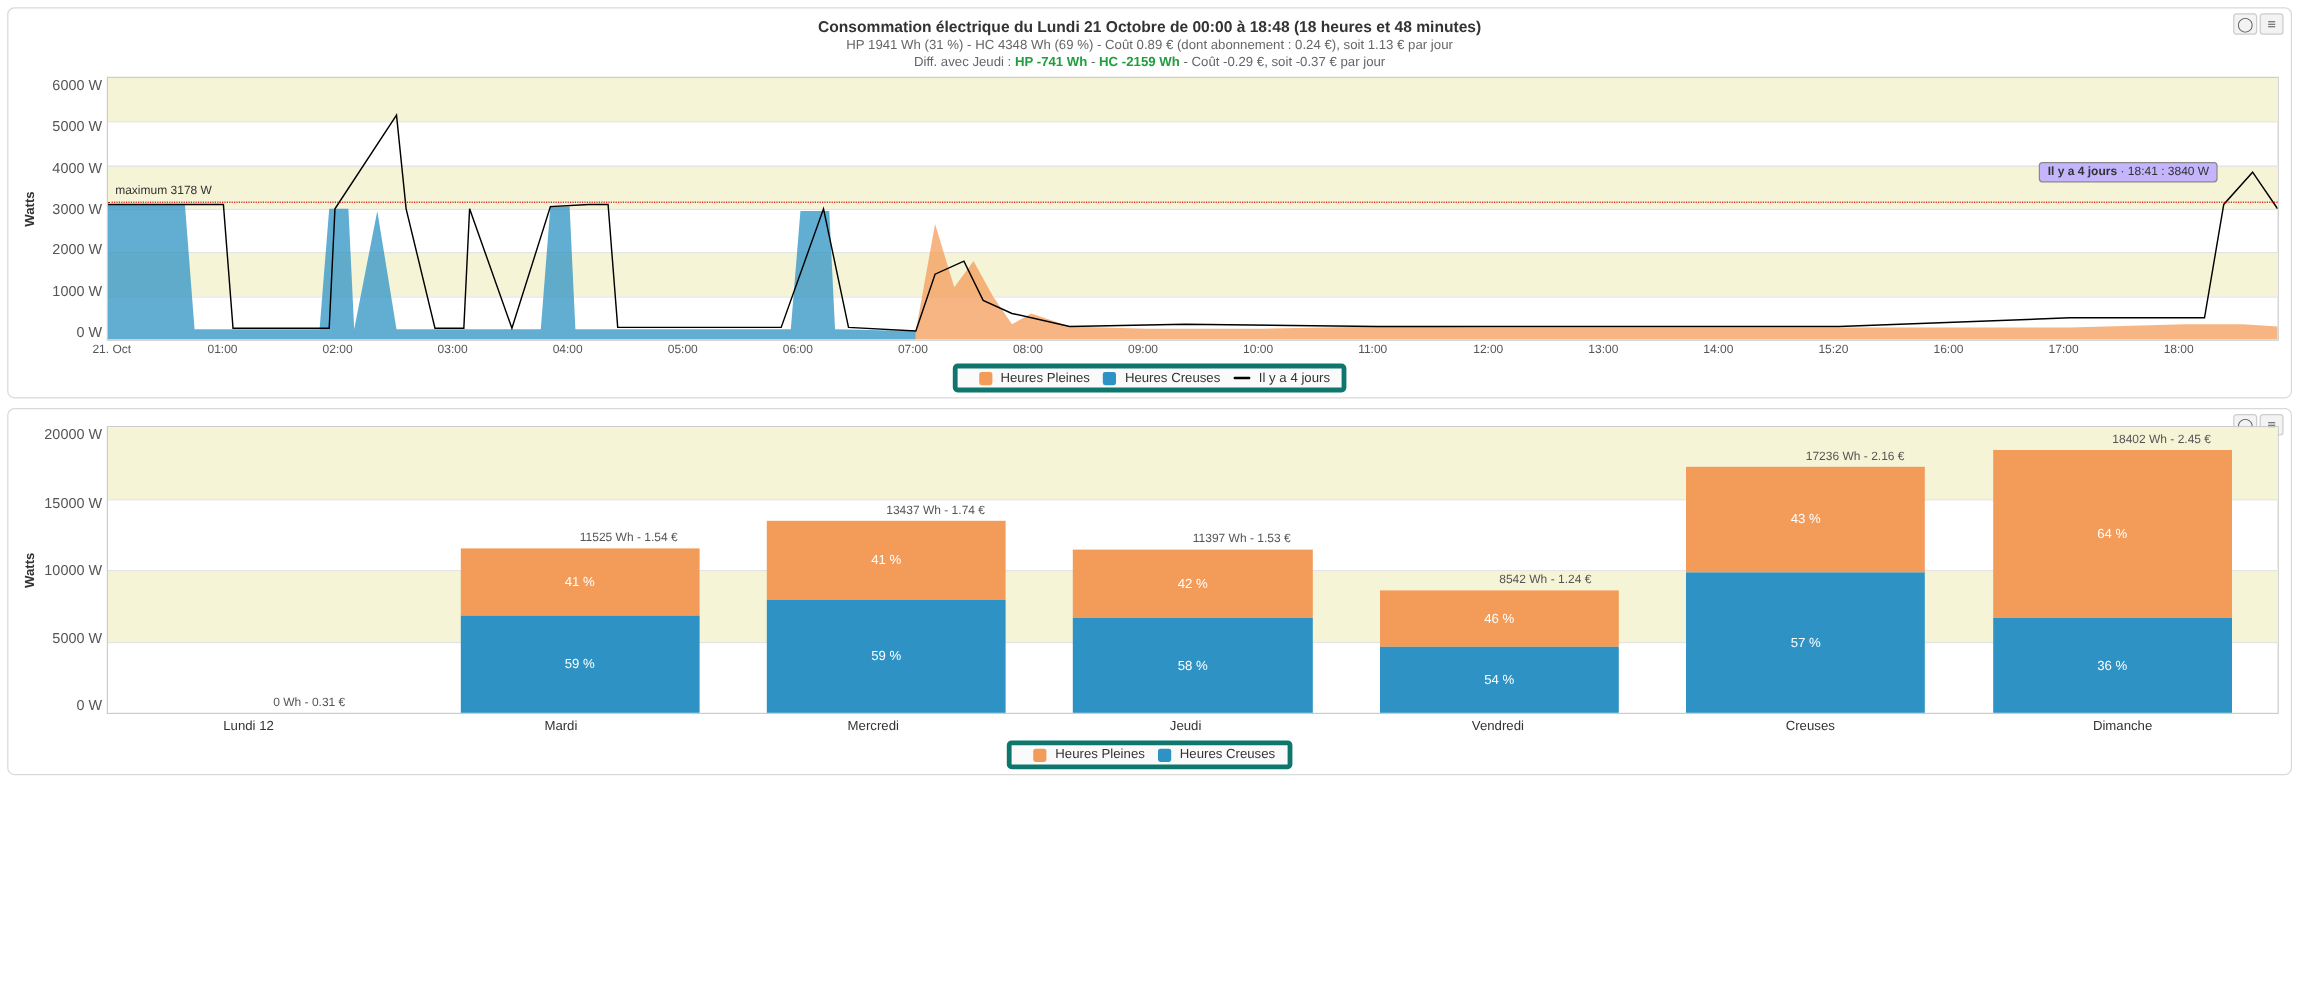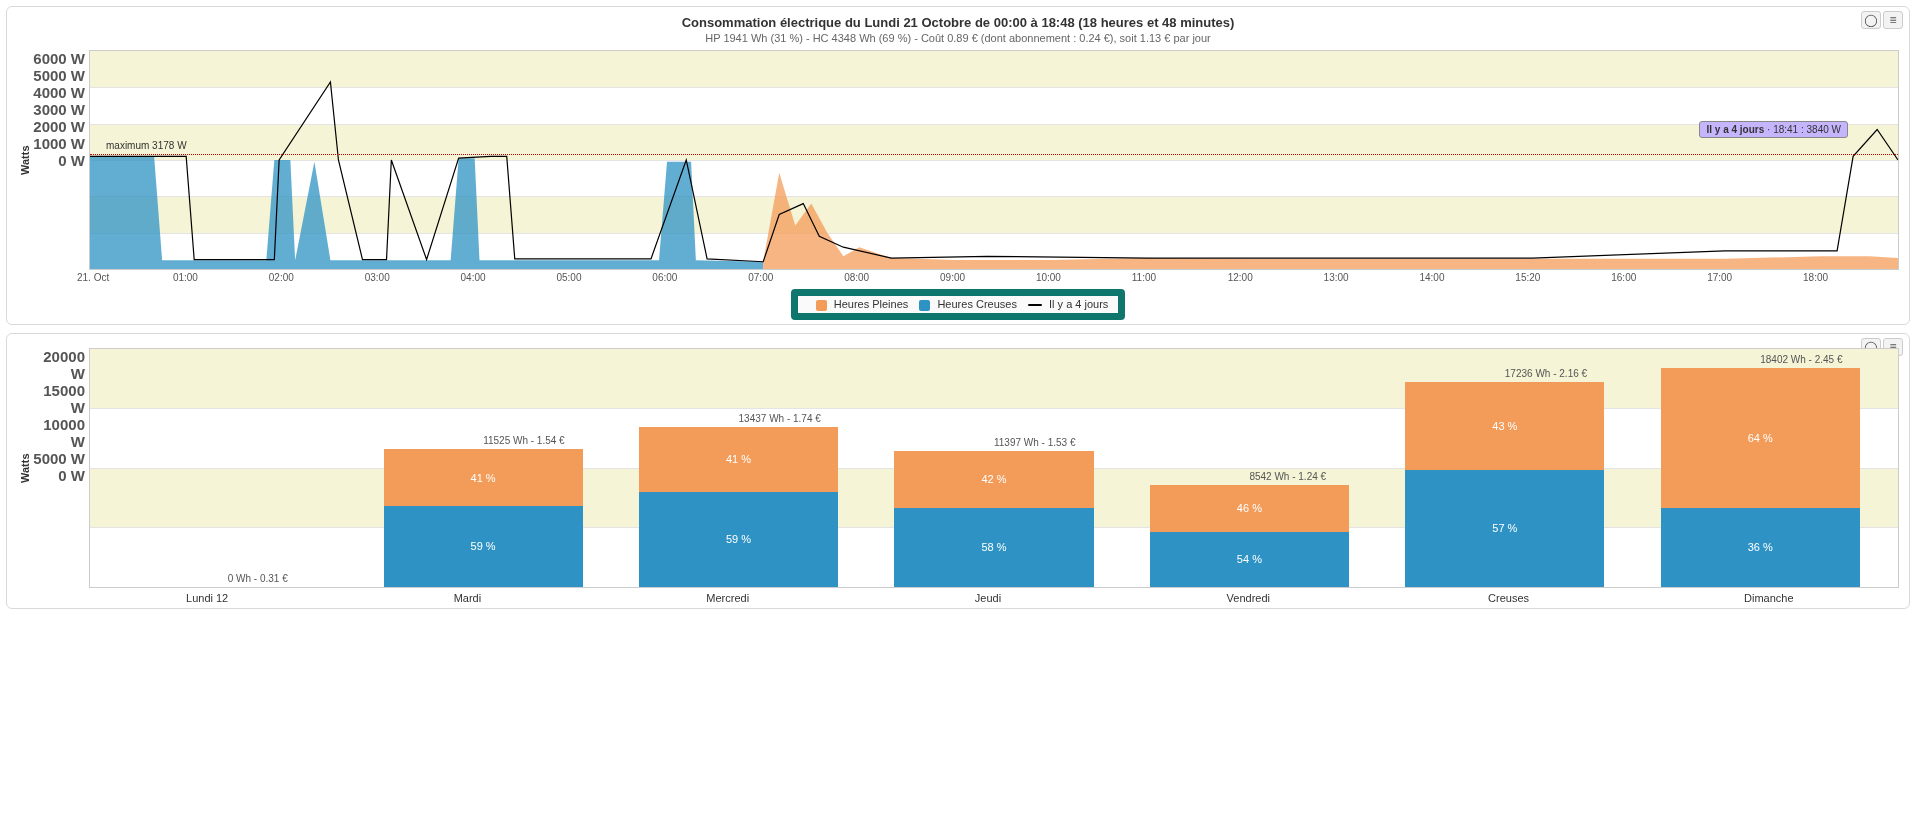--- a/index.html
+++ b/index.html
@@ -40,23 +40,23 @@
   .title{text-align:center;font-weight:bold;font-size:13px;}
   .subtitle{text-align:center;font-size:11px;color:var(--txt-muted);margin-top:2px;}
   .subtitle .green{color:var(--green);font-weight:bold;}
   .chart-wrap{display:flex;align-items:stretch;margin-top:6px;}
   .ylabel{
     writing-mode:vertical-rl;transform:rotate(180deg);
     text-align:center;font-weight:bold;font-size:11px;
     padding:0 2px;color:#333;
   }
   .yaxis{
-    display:flex;flex-direction:column;
-    text-align:right;font-size:15px;color:#555;
-    padding-right:4px;width:56px;font-weight:bold;
+    display:flex;flex-direction:column;justify-content:space-between;
+    text-align:right;font-size:12px;color:#555;
+    padding-right:4px;width:56px;
   }
   .plot{
     position:relative;flex:1;
     border:1px solid #ccc;
   }
   
   .bands{position:absolute;inset:0;}
   .band{position:absolute;left:0;right:0;background:var(--yellow-band);}
   
   .grid{position:absolute;inset:0;}
@@ -68,21 +68,21 @@
   .tooltip{
     position:absolute;background:#c4b5fd;border:1px solid #888;border-radius:3px;
     padding:2px 6px;font-size:10px;white-space:nowrap;
   }
   .xaxis{display:flex;font-size:10px;color:#555;margin-top:2px;margin-left:60px;}
   .xaxis span{flex:1;text-align:left;}
   .legend{
     text-align:center;margin-top:6px;font-size:11px;
   }
   .legend-box{
-    display:inline-block;border:7px solid #0f766e;border-radius:4px;
+    display:inline-block;border:4px solid #0f766e;border-radius:4px;
     padding:2px 10px;background:#fafafa;
   }
   .swatch{display:inline-block;width:11px;height:11px;vertical-align:middle;margin:0 4px 0 8px;border-radius:2px;}
   .swatch.orange{background:var(--orange);}
   .swatch.blue{background:var(--blue);}
   .swatch.line{background:#000;height:2px;width:14px;vertical-align:middle;}
   
   svg{position:absolute;inset:0;width:100%;height:100%;}
 
   
@@ -107,20 +107,26 @@
   <div class="toolbar">
     <button>◯</button>
     <button>≡</button>
   </div>
   <div class="title">Consommation électrique du Lundi 21 Octobre de 00:00 à 18:48 (18 heures et 48 minutes)</div>
   <div class="subtitle">
     <span>HP 1941 Wh (31 %)</span> -
     <span>HC 4348 Wh (69 %)</span> -
     <span>Coût 0.89 € (dont abonnement : 0.24 €), soit 1.13 € par jour</span>
   </div>
+  <div class="subtitle">
+    <span>Diff. avec Jeudi :</span>
+    <span class="green">HP -741 Wh</span> -
+    <span class="green">HC -2159 Wh</span> -
+    <span>Coût -0.29 €, soit -0.37 € par jour</span>
+  </div>
 
   <div class="chart-wrap">
     <div class="ylabel">Watts</div>
     <div class="yaxis" id="yaxis1">
         <span>6000 W</span>
         <span>5000 W</span>
         <span>4000 W</span>
         <span>3000 W</span>
         <span>2000 W</span>
         <span>1000 W</span>
@@ -138,21 +144,21 @@
         <div class="gline" style="top:50%"></div>
         <div class="gline" style="top:66.67%"></div>
         <div class="gline" style="top:83.33%"></div>
       </div>
       <svg id="svg1" viewBox="0 0 1128 6000" preserveAspectRatio="none">
           <path d="M 0 6000 L 0 2900 L 40 2900 L 45 5760 L 110 5760 L 115 3000 L 125 3000 L 128 5760 L 140 3050 L 150 5760 L 155 5760 L 225 5760 L 230 2950 L 240 2950 L 243 5760 L 305 5760 L 355 5760 L 360 3050 L 375 3050 L 378 5760 L 420 5800 L 420 6000 Z" fill="rgba(46,147,196,0.75)" stroke="none"></path>
           <path d="M 420 6000 L 420 5800 L 430 3350 L 440 4800 L 450 4200 L 460 5000 L 470 5650 L 480 5400 L 500 5700 L 540 5750 L 600 5750 L 660 5700 L 720 5720 L 780 5720 L 840 5720 L 900 5720 L 960 5720 L 1020 5720 L 1080 5650 L 1110 5650 L 1128 5700 L 1128 6000 Z" fill="rgba(243,156,90,0.75)" stroke="none"></path>
           <path d="M 0 2900 L 0 2900 L 60 2900 L 65 5740 L 115 5740 L 118 3000 L 150 850 L 155 3000 L 170 5740 L 185 5740 L 188 3000 L 210 5740 L 230 2950 L 250 2900 L 260 2900 L 265 5720 L 350 5720 L 372 3000 L 385 5720 L 420 5800 L 430 4500 L 445 4200 L 455 5100 L 470 5400 L 500 5700 L 560 5650 L 660 5700 L 780 5700 L 900 5700 L 1020 5500 L 1090 5500 L 1100 2900 L 1115 2160 L 1128 3000" fill="none" stroke="#000" stroke-width="25" vector-effect="non-scaling-stroke" style="stroke-width: 1.2px;"></path>
         </svg>
       <div class="maxline" id="maxline" style="top: 47.0333%;"></div>
-      <div class="maxlabel" id="maxlabel" style="top: 41.0333%; left: 16px;">maximum 3178 W</div>
+      <div class="maxlabel" id="maxlabel" style="top: 41.0333%; left: 6px;">maximum 3178 W</div>
       <div class="tooltip" id="tooltip1" style="right: 50px; top: 32%;">
         <b><span>Il y a 4 jours</span></b> ·
         <span>18:41</span> :
         <span>3840 W</span>
       </div>
     </div>
   </div>
   <div class="xaxis" id="xaxis1">
       <span>21. Oct</span>
       <span>01:00</span>
@@ -282,13 +288,21 @@
   <div class="xaxis2" id="xaxis2">
       <span>Lundi 12</span>
       <span>Mardi</span>
       <span>Mercredi</span>
       <span>Jeudi</span>
       <span>Vendredi</span>
       <span>Creuses</span>
       <span>Dimanche</span>
     </div>
 
+  <div class="legend">
+    <span class="legend-box">
+      <span class="swatch orange"></span>
+      <span>Heures Pleines</span>
+      <span class="swatch blue"></span>
+      <span>Heures Creuses</span>
+    </span>
+  </div>
 </div>
 
 </body></html>

